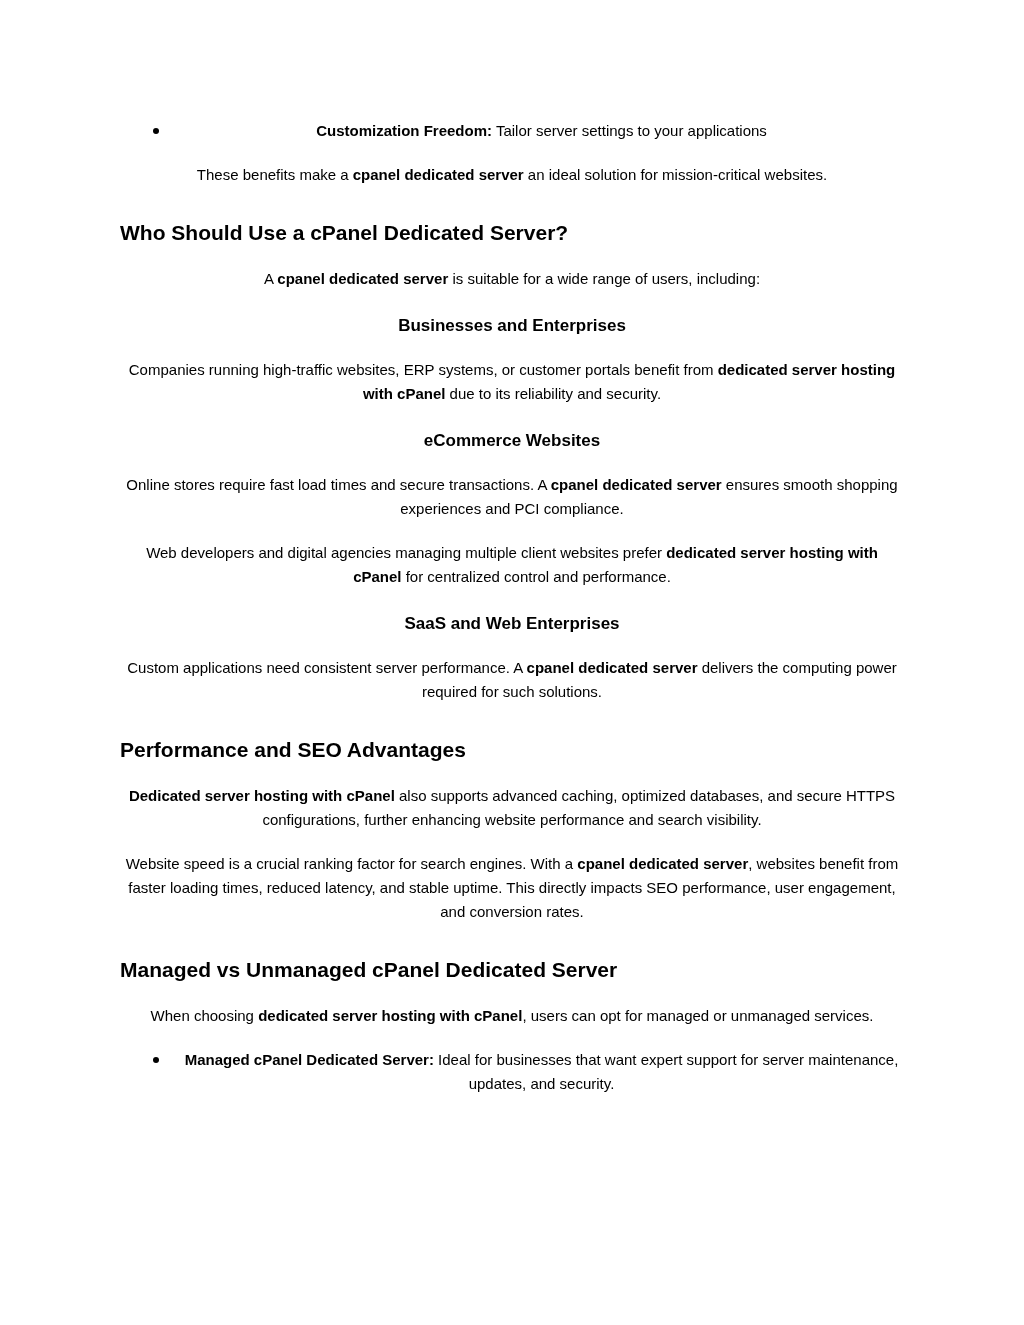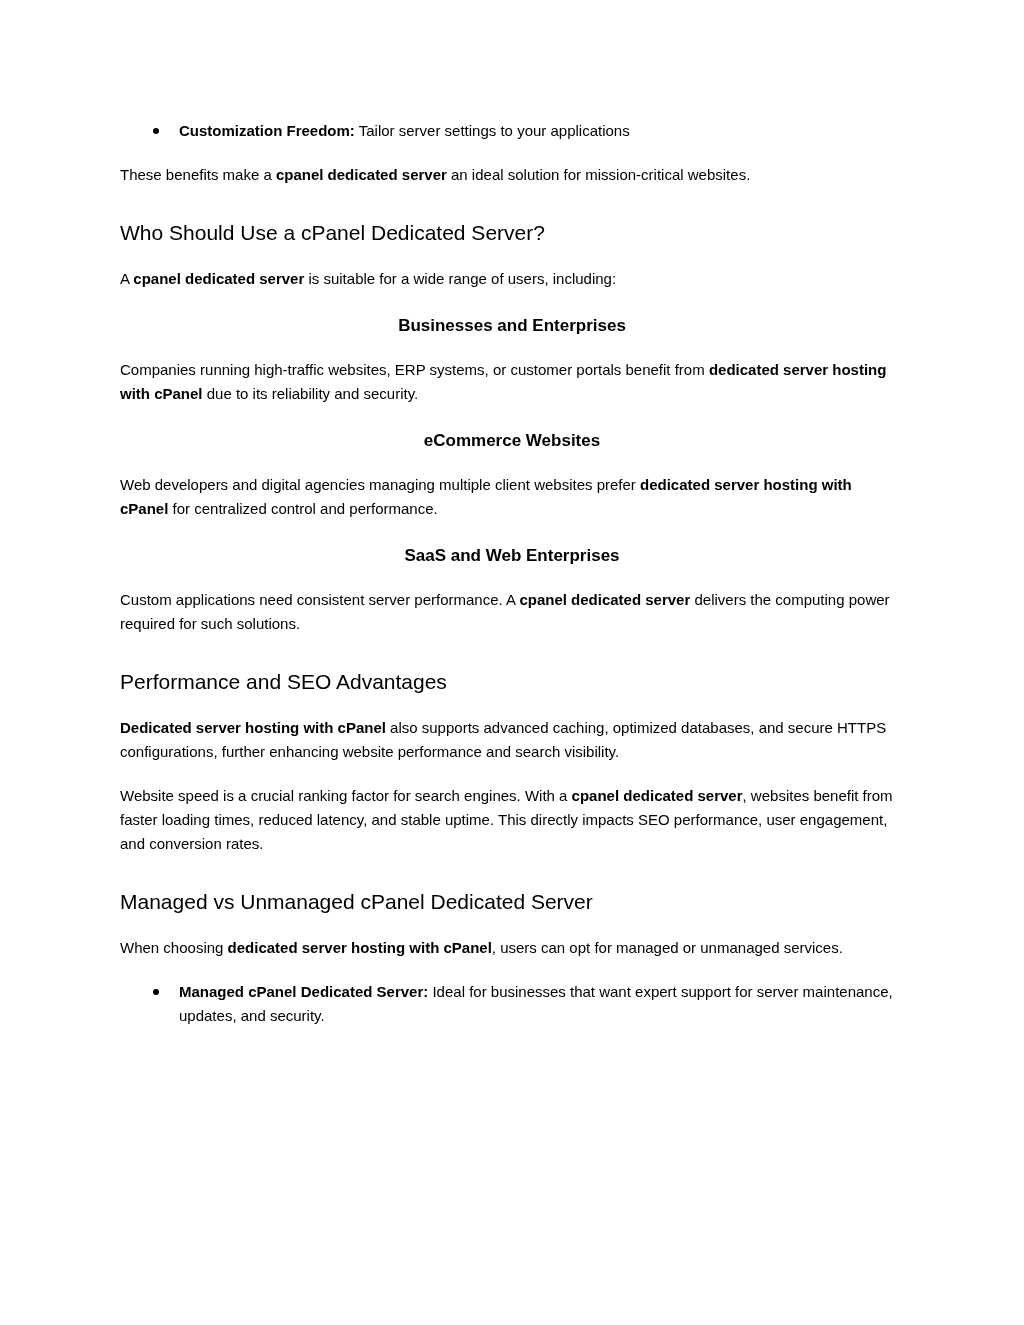--- a/index.html
+++ b/index.html
@@ -13,26 +13,27 @@
     font-family: "Liberation Sans", "DejaVu Sans", sans-serif;
     color: #000000;
   }
   .doc {
     padding: 119px 120px 0 120px;
   }
   .doc p, .doc li {
     font-size: 15px;
     line-height: 24px;
     font-weight: 400;
+    text-align: center;
   }
   .doc p { margin: 7px 0 20px 0; }
   .doc h2 {
     font-size: 21px;
     line-height: 28px;
-    font-weight: 400;
+    font-weight: 700;
     margin: 32px 0 20px 0;
   }
   .doc h3 {
     font-size: 17px;
     line-height: 24px;
     font-weight: 700;
     margin: 23px 0 20px 0;
     text-align: center;
   }
   .doc ul {
@@ -61,20 +62,21 @@
   <main class="doc">
       <ul>
         <li><span class="bullet-marker"></span><strong>Customization Freedom:</strong><span> Tailor server settings to your applications</span></li>
       </ul>
       <p><span>These benefits make a </span><strong>cpanel dedicated server</strong><span> an ideal solution for mission-critical websites.</span></p>
       <h2>Who Should Use a cPanel Dedicated Server?</h2>
       <p><span>A </span><strong>cpanel dedicated server</strong><span> is suitable for a wide range of users, including:</span></p>
       <h3>Businesses and Enterprises</h3>
       <p><span>Companies running high-traffic websites, ERP systems, or customer portals benefit from </span><strong>dedicated server hosting with cPanel</strong><span> due to its reliability and security.</span></p>
       <h3>eCommerce Websites</h3>
+      <p><span>Online stores require fast load times and secure transactions. A </span><strong>cpanel dedicated server</strong><span> ensures smooth shopping experiences and PCI compliance.</span></p>
       <p><span>Web developers and digital agencies managing multiple client websites prefer </span><strong>dedicated server hosting with cPanel</strong><span> for centralized control and performance.</span></p>
       <h3>SaaS and Web Enterprises</h3>
       <p><span>Custom applications need consistent server performance. A </span><strong>cpanel dedicated server</strong><span> delivers the computing power required for such solutions.</span></p>
       <h2>Performance and SEO Advantages</h2>
       <p><strong>Dedicated server hosting with cPanel</strong><span> also supports advanced caching, optimized databases, and secure HTTPS configurations, further enhancing website performance and search visibility.</span></p>
       <p><span>Website speed is a crucial ranking factor for search engines. With a </span><strong>cpanel dedicated server</strong><span>, websites benefit from faster loading times, reduced latency, and stable uptime. This directly impacts SEO performance, user engagement, and conversion rates.</span></p>
       <h2>Managed vs Unmanaged cPanel Dedicated Server</h2>
       <p><span>When choosing </span><strong>dedicated server hosting with cPanel</strong><span>, users can opt for managed or unmanaged services.</span></p>
       <ul>
         <li><span class="bullet-marker"></span><strong>Managed cPanel Dedicated Server:</strong><span> Ideal for businesses that want expert support for server maintenance, updates, and security.</span></li>

